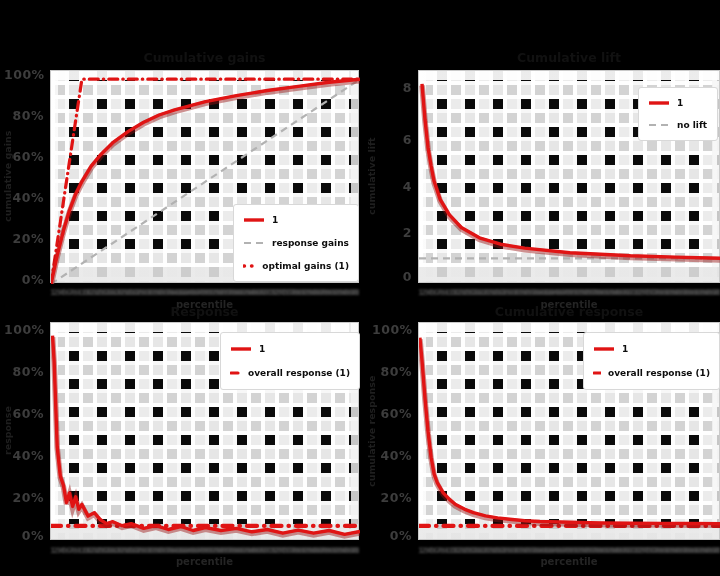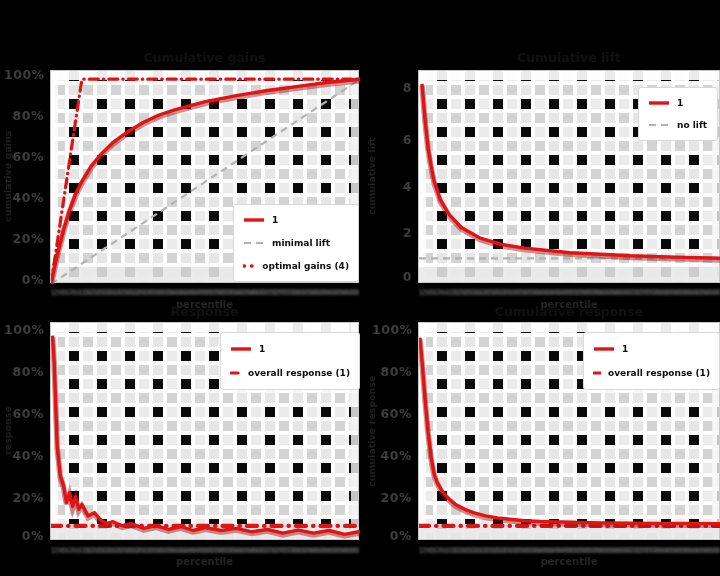--- a/index.html
+++ b/index.html
@@ -187,27 +187,27 @@
         <div class="lrow">
           <svg width="22" height="10">
             <line x1="1" y1="5" x2="21" y2="5" stroke="#e01414" stroke-width="3.4" stroke-linecap="butt"></line>
           </svg>
           <span class="lbl">1</span>
         </div>
         <div class="lrow">
           <svg width="22" height="10">
             <line x1="1" y1="5" x2="21" y2="5" stroke="#b2b2b2" stroke-width="2.2" stroke-linecap="butt" stroke-dasharray="7 5"></line>
           </svg>
-          <span class="lbl">minimal lift</span>
+          <span class="lbl">response gains</span>
         </div>
         <div class="lrow">
           <svg width="22" height="10">
             <line x1="1" y1="5" x2="21" y2="5" stroke="#e01414" stroke-width="3.4" stroke-linecap="round" stroke-dasharray="0.5 7"></line>
           </svg>
-          <span class="lbl">optimal gains (4)</span>
+          <span class="lbl">optimal gains (1)</span>
         </div>
       </div>
   </section>
 
   <section>
     <h2 class="title t1">Cumulative lift</h2>
     <div class="ylabel yl1">cumulative lift</div>
     <div class="plot p1" id="plot1">
         <svg width="302" height="213">
           <polyline points="0.0,187.3 302.0,187.3" fill="none" stroke="#b2b2b2" stroke-width="2.2" stroke-linecap="butt" stroke-linejoin="round" stroke-dasharray="7 5"></polyline>

